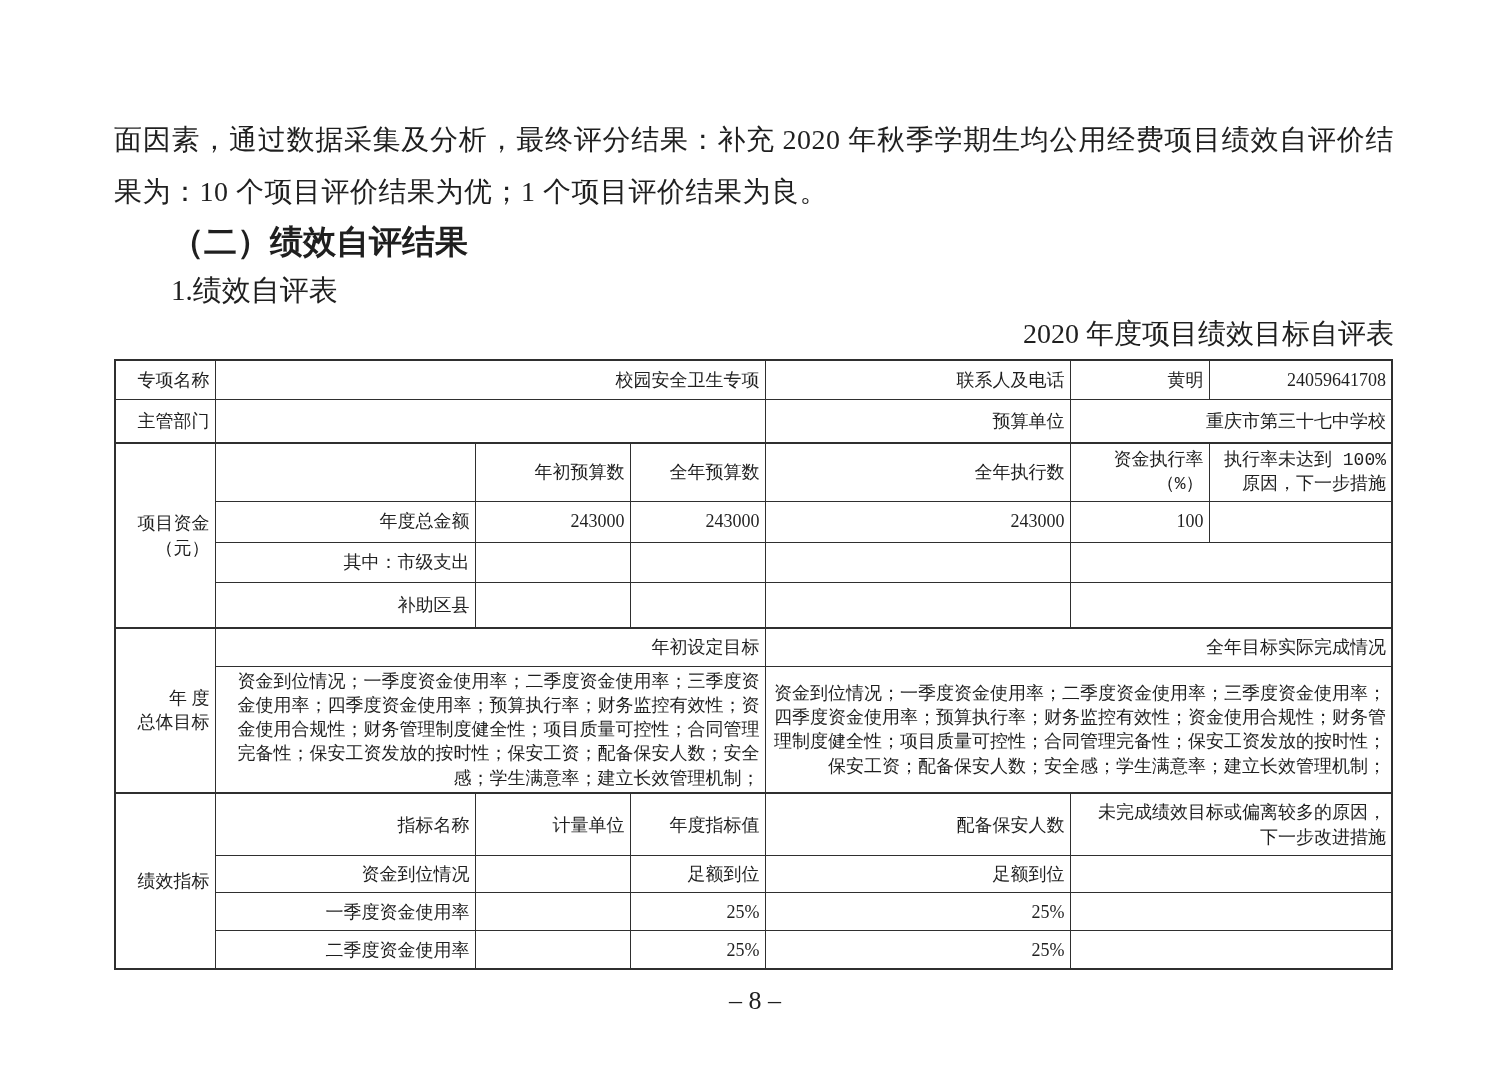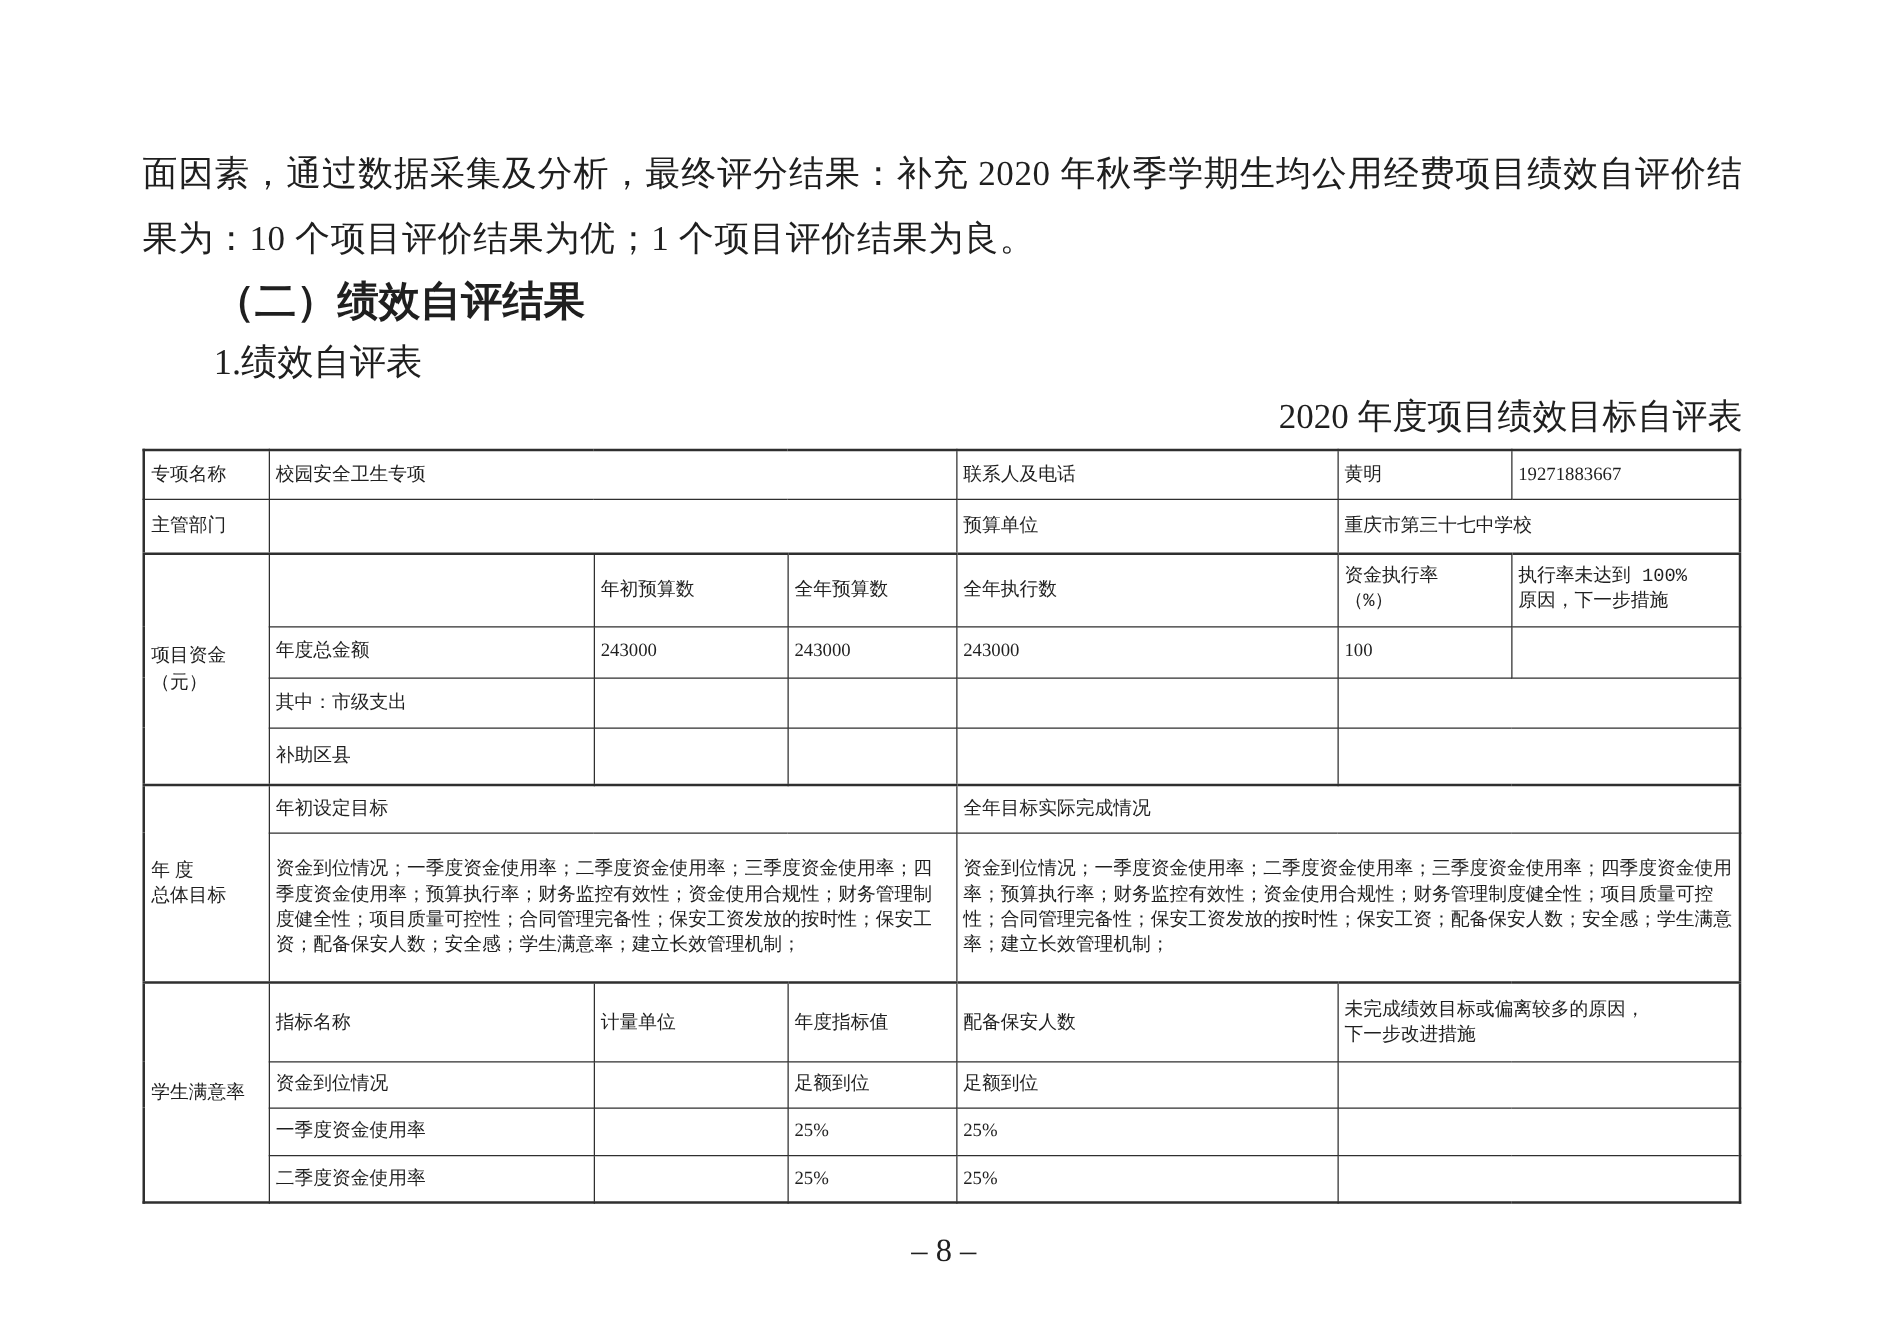--- a/index.html
+++ b/index.html
@@ -53,23 +53,23 @@
   }
   table.selfeval{
     margin-top:5px;
     width:1277px;
     table-layout:fixed;
     border-collapse:collapse;
     border:2px solid var(--border);
   }
   table.selfeval td{
     border:1px solid var(--border);
-    text-align:left;
+    text-align:right;
     vertical-align:middle;
-    font-size:15px;
+    font-size:18px;
     line-height:1.35;
     padding:2px 5px;
     overflow:hidden;
   }
   tr.thick > td{border-top-width:2px;}
   td.small-hd{font-size:17px;font-family:Liberation Mono, monospace;}
   td.goal-text{
     text-align:justify;
     font-size:19px;
     line-height:24px;
@@ -110,21 +110,21 @@
         <col style="width:139px">
         <col style="width:183px">
       </colgroup>
       <tbody>
 
         <tr style="height:39px">
           <td>专项名称</td>
           <td colspan="3">校园安全卫生专项</td>
           <td>联系人及电话</td>
           <td>黄明</td>
-          <td>19271883667</td>
+          <td>24059641708</td>
         </tr>
 
         <tr style="height:44px">
           <td>主管部门</td>
           <td colspan="3"></td>
           <td>预算单位</td>
           <td colspan="2">重庆市第三十七中学校</td>
         </tr>
 
         <tr class="thick" style="height:58px">
@@ -179,21 +179,21 @@
           <td colspan="3">年初设定目标</td>
           <td colspan="3">全年目标实际完成情况</td>
         </tr>
 
         <tr style="height:120px">
           <td colspan="3" class="goal-text">资金到位情况；一季度资金使用率；二季度资金使用率；三季度资金使用率；四季度资金使用率；预算执行率；财务监控有效性；资金使用合规性；财务管理制度健全性；项目质量可控性；合同管理完备性；保安工资发放的按时性；保安工资；配备保安人数；安全感；学生满意率；建立长效管理机制；</td>
           <td colspan="3" class="goal-text">资金到位情况；一季度资金使用率；二季度资金使用率；三季度资金使用率；四季度资金使用率；预算执行率；财务监控有效性；资金使用合规性；财务管理制度健全性；项目质量可控性；合同管理完备性；保安工资发放的按时性；保安工资；配备保安人数；安全感；学生满意率；建立长效管理机制；</td>
         </tr>
 
         <tr class="thick" style="height:63px">
-          <td rowspan="4">学生满意率</td>
+          <td rowspan="4">绩效指标</td>
           <td>指标名称</td>
           <td>计量单位</td>
           <td>年度指标值</td>
           <td>配备保安人数</td>
           <td colspan="2">
             <span class="ln">未完成绩效目标或偏离较多的原因，</span>
             <span class="ln">下一步改进措施</span>
           </td>
         </tr>
 

